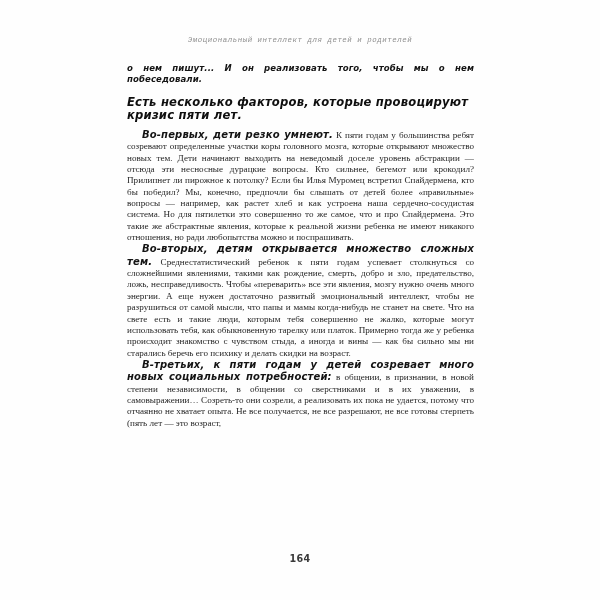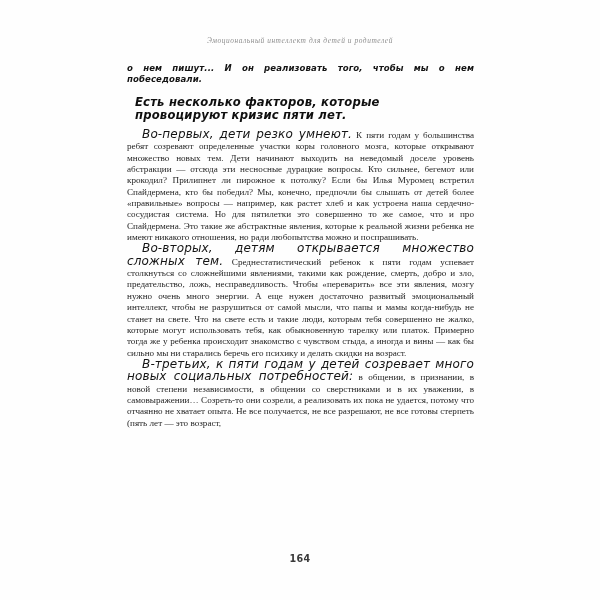--- a/index.html
+++ b/index.html
@@ -20,21 +20,21 @@
     -webkit-font-smoothing: antialiased;
   }
 
   
   .running-head {
     position: absolute;
     top: 36px;
     left: 0;
     width: 600px;
     text-align: center;
-    font-family: Liberation Serif, serif;
+    font-family: Liberation Mono, monospace;
     font-style: italic;
     font-size: 7.4px;
     letter-spacing: 0.55px;
     color: #8e8e8e;
     white-space: nowrap;
   }
 
   
   .column {
     position: absolute;
@@ -52,40 +52,40 @@
     hyphens: manual;
     color: #1f1f1f;
   }
 
   p.indent { text-indent: 15px; }
 
   
   .script {
     font-family: "DejaVu Sans", "Liberation Sans", sans-serif;
     font-style: italic;
-    font-weight: 400;
-    font-size: 12px;
+    font-weight: 700;
+    font-size: 10px;
     letter-spacing: 0.15px;
     color: #141414;
   }
 
   p.script-para {
     margin: 0;
     font-family: "DejaVu Sans", "Liberation Sans", sans-serif;
     font-style: italic;
     font-weight: 600;
     font-size: 8.55px;
     line-height: 11.4px;
     letter-spacing: 0.1px;
     text-align: justify;
     color: #141414;
   }
 
   h2.section-heading {
-    margin: 10px 0 6px 8px;
+    margin: 10px 0 6px 0;
     font-family: "DejaVu Sans", "Liberation Sans", sans-serif;
     font-style: italic;
     font-weight: 700;
     font-size: 11.6px;
     line-height: 13.6px;
     letter-spacing: 0.2px;
     color: #0f0f0f;
     text-align: left;
   }
 

